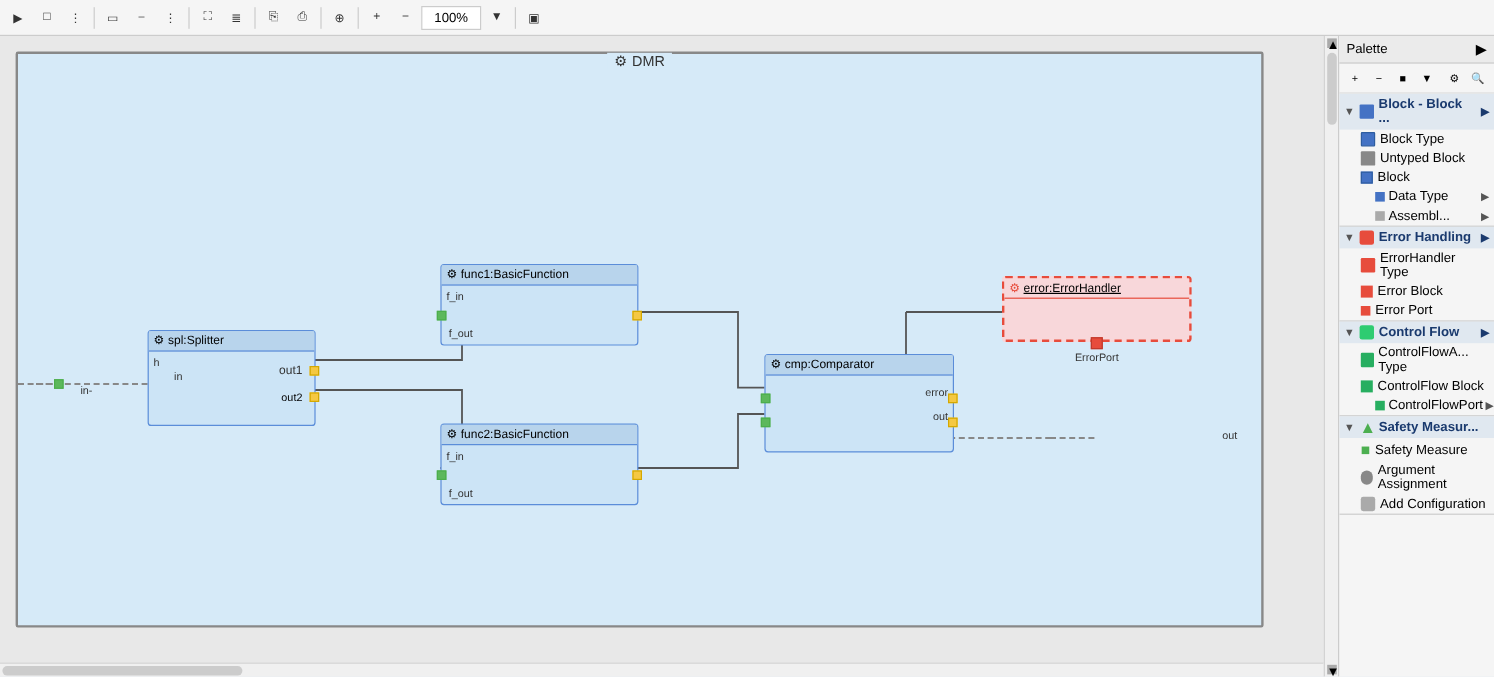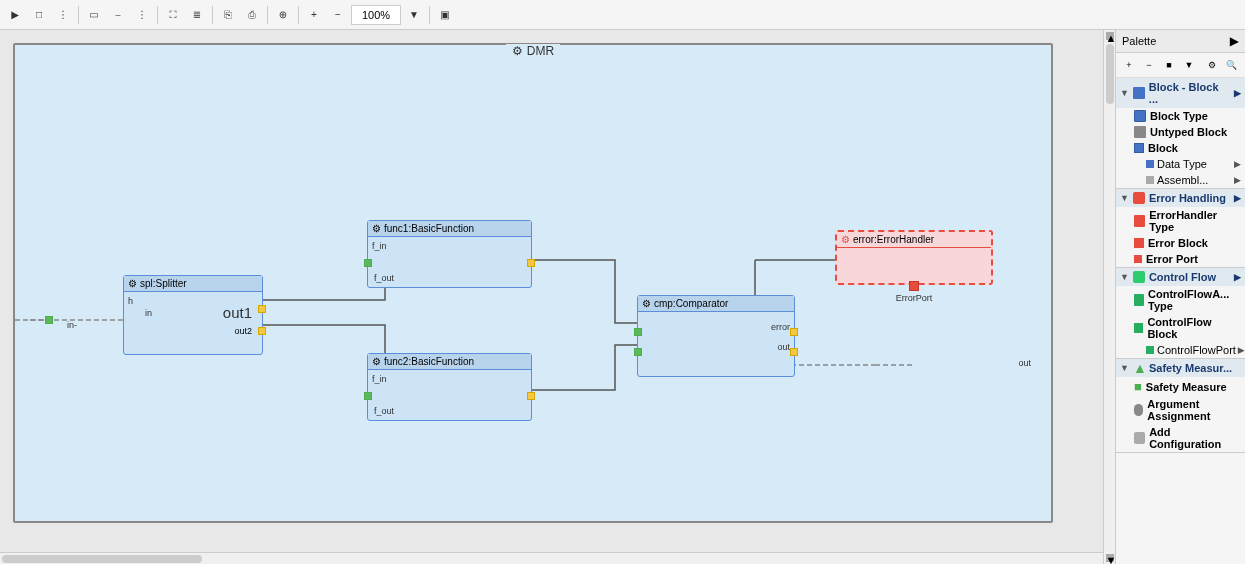--- a/index.html
+++ b/index.html
@@ -27,21 +27,21 @@
     .palette { width: 130px; background: #f5f5f5; border-left: 1px solid #ccc; display: flex; flex-direction: column; overflow: hidden; flex-shrink: 0; }
     .palette-header { display: flex; align-items: center; justify-content: space-between; padding: 4px 6px; border-bottom: 1px solid #ccc; background: #ebebeb; }
     .palette-header-title { font-weight: normal; font-size: 11px; }
     .palette-scroll { flex: 1; overflow-y: auto; overflow-x: hidden; }
     .palette-toolbar { display: flex; align-items: center; gap: 2px; padding: 3px 4px; border-bottom: 1px solid #ddd; }
     .palette-tool-btn { width: 18px; height: 18px; border: 1px solid transparent; background: transparent; cursor: pointer; display: flex; align-items: center; justify-content: center; font-size: 9px; }
 
     .palette-group { border-bottom: 1px solid #ccc; }
     .palette-group-header { display: flex; align-items: center; padding: 3px 4px; background: #e0e8f0; cursor: pointer; gap: 4px; font-size: 11px; color: #1a3a6e; font-weight: bold; }
     .palette-group-header .fold-icon { font-size: 9px; color: #555; }
-    .palette-item { display: flex; align-items: center; padding: 2px 6px 2px 18px; cursor: pointer; gap: 4px; font-size: 11px; font-weight: bold; }
+    .palette-item { display: flex; align-items: center; padding: 2px 6px 2px 18px; cursor: pointer; gap: 4px; font-size: 11px; }
     .palette-item-with-arrow { display: flex; align-items: center; justify-content: space-between; padding: 2px 4px 2px 18px; cursor: pointer; gap: 2px; font-size: 11px; }
     .expand-arrow { font-size: 9px; color: #555; }
 
     
     .node { position: absolute; background: #cce4f6; border: 1.5px solid #5b8dd9; border-radius: 3px; font-size: 10px; }
     .node-title { display: flex; align-items: center; gap: 3px; padding: 2px 4px; border-bottom: 1px solid #5b8dd9; background: #b8d4ec; font-size: 10px; }
     .node-body { padding: 4px; }
 
     .error-handler-node { border: 2px dashed #e74c3c; background: #f8d7da; }
     .error-handler-node .node-title { background: #f8d7da; border-bottom: 1px solid #e74c3c; }
@@ -120,21 +120,21 @@
             <div class="node-title">
               <span style="font-size:10px;">⚙</span>
               <span>spl:Splitter</span>
             </div>
             <div class="node-body">
               <div style="font-size:9px; color:#333; margin-bottom:2px;">h</div>
               <div style="font-size:9px; color:#333;padding-left:17px;">in</div>
             </div>
 
             <div style="position:absolute; right:-5px; top:28px; font-size:9px; color:#333; right:0px; display:flex; align-items:center; gap:1px;">
-              <span style="font-size:15px; position:absolute; right:10px; top:0px;">out1</span>
+              <span style="font-size:10px; position:absolute; right:10px; top:0px;">out1</span>
               <div style="position:absolute; right:-4px; top:1px; width:8px; height:8px; background:#f5c842; border:1px solid #d4a800;"></div>
             </div>
             <div style="position:absolute; right:0px; top:50px;">
               <span style="font-size:9px; position:absolute; right:10px; top:0px;">out2</span>
               <div style="position:absolute; right:-4px; top:1px; width:8px; height:8px; background:#f5c842; border:1px solid #d4a800;"></div>
             </div>
           </div>
 
           <div class="node" style="left:352px; top:175px; width:165px; height:68px;">
             <div class="node-title">
@@ -175,21 +175,21 @@
             <div style="position:absolute; right:-4px; top:52px; width:8px; height:8px; background:#f5c842; border:1px solid #d4a800;"></div>
             <div style="position:absolute; right:4px; top:26px; font-size:9px; color:#333;">error</div>
             <div style="position:absolute; right:4px; top:46px; font-size:9px; color:#333;">out</div>
           </div>
 
           <div style="position:absolute; right:20px; top:313px; font-size:9px; color:#333;">out</div>
 
           <div class="node error-handler-node" style="left:820px; top:185px; width:158px; height:55px;">
             <div class="node-title" style="background:#f8d7da; border-bottom:1px solid #e74c3c;">
               <span style="font-size:10px; color:#e74c3c;">⚙</span>
-              <span style="font-size:10px;">error:ErrorHandler</span>
+              <span style="font-size:10px;text-decoration:underline;">error:ErrorHandler</span>
             </div>
 
             <div style="position:absolute; bottom:-8px; left:50%; transform:translateX(-50%); width:10px; height:10px; background:#e74c3c; border:1px solid #c0392b;"></div>
             <div style="position:absolute; bottom:-20px; left:50%; transform:translateX(-50%); font-size:9px; color:#333; white-space:nowrap;">ErrorPort</div>
           </div>
 
         </div>
       </div>
     </div>
 

